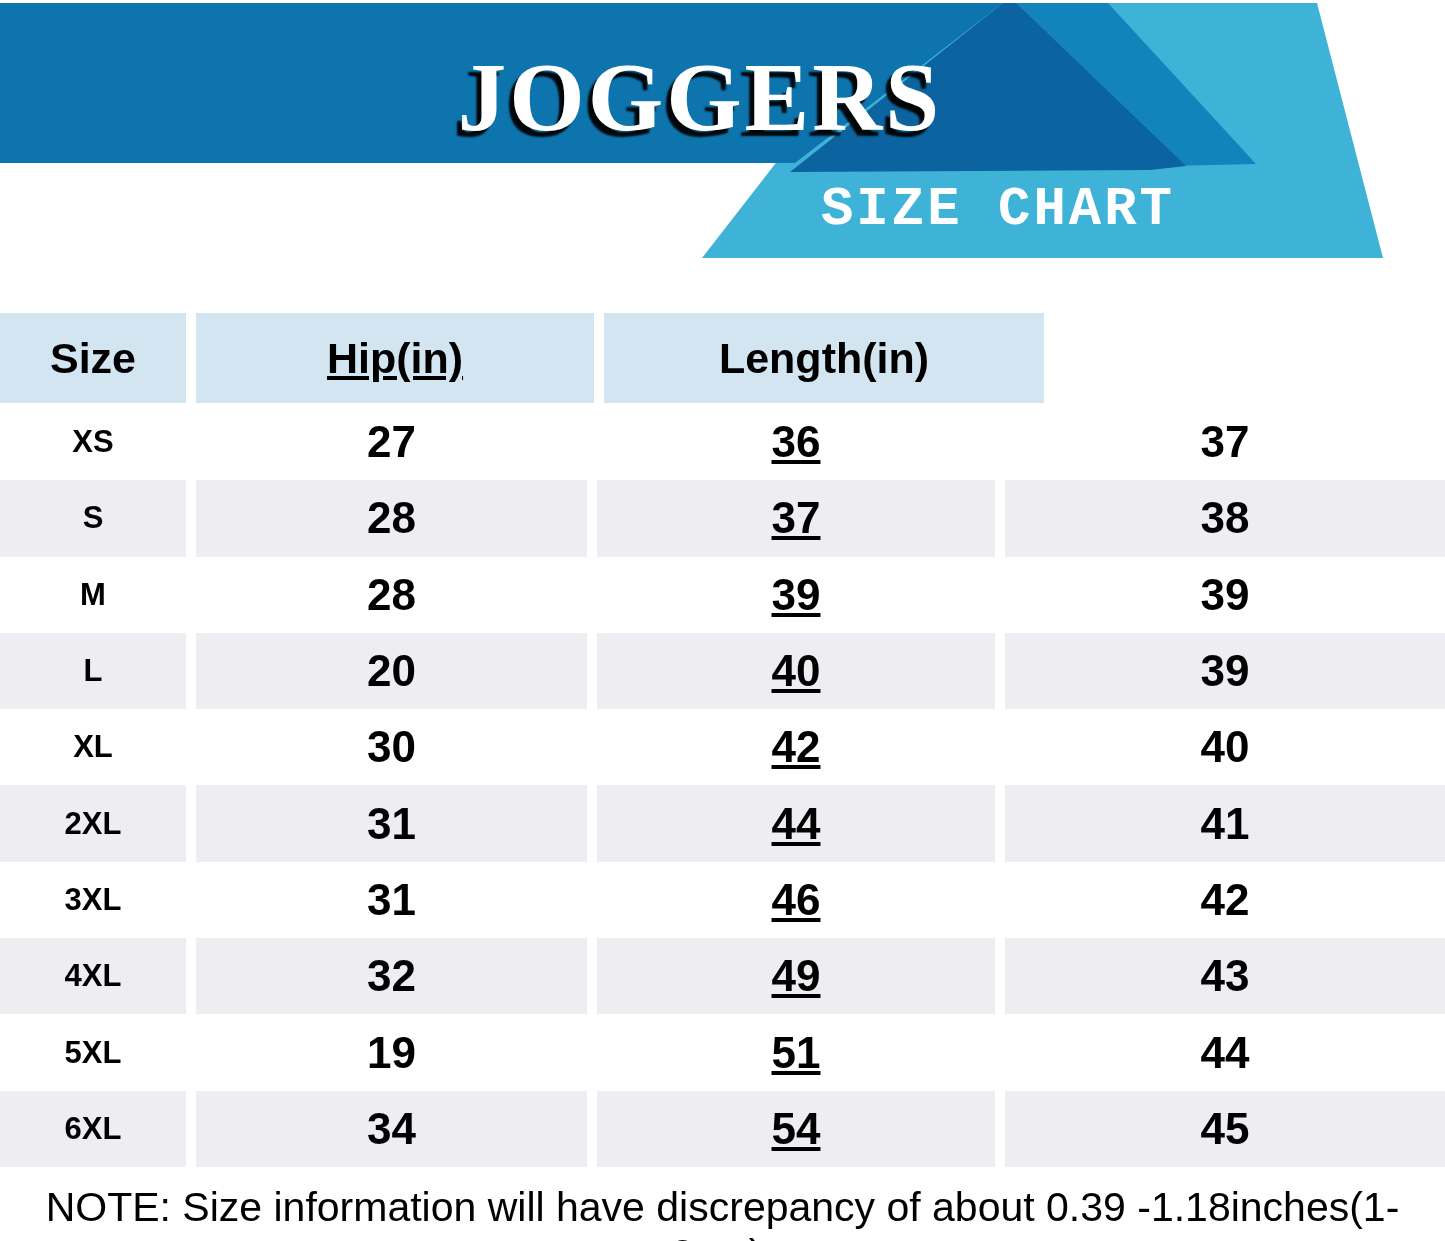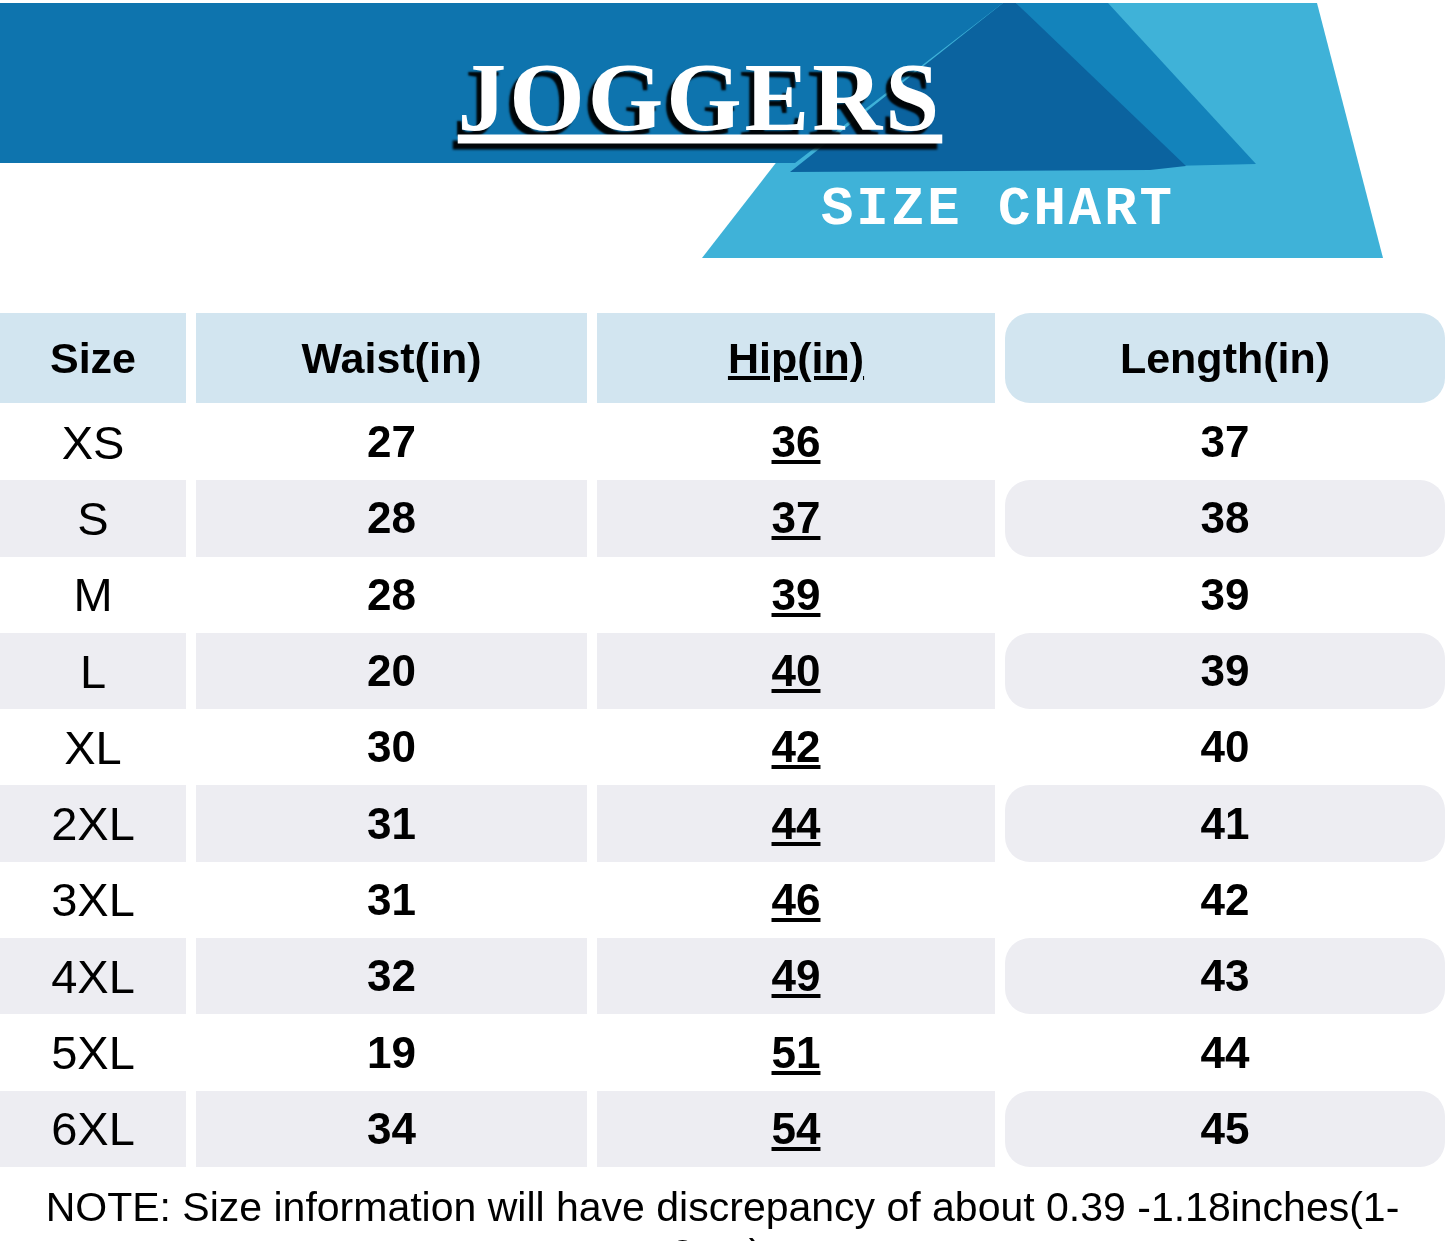--- a/index.html
+++ b/index.html
@@ -13,45 +13,44 @@
   .page{position:absolute;inset:0;}
   .banner-svg{position:absolute;top:0;left:0;}
   .banner-title{
     position:absolute;top:97px;left:700px;
     transform:translate(-50%,-50%);
     font-family:"Liberation Serif", serif;
     font-weight:bold;font-size:97px;letter-spacing:3px;
     color:#ffffff;
     text-shadow:-5px 6px 2px rgba(0,0,0,0.95);
     white-space:nowrap;
-    text-decoration:underline;
   }
   .banner-subtitle{
     position:absolute;top:209px;left:998px;
     transform:translate(-50%,-50%);
     font-family:Liberation Mono, monospace;
     font-weight:bold;font-size:54px;letter-spacing:3px;
     color:#ffffff;white-space:nowrap;
   }
   .size-table{position:absolute;top:313px;left:0;width:1445px;}
   .trow{display:flex;width:1445px;}
   .thead-row{height:90px;margin-bottom:1px;}
   .brow{height:76.3px;}
   .cell{
     height:100%;
     display:flex;align-items:center;justify-content:center;
     color:#000;
   }
   .c1{width:186px;}
   .c2{width:391px;margin-left:10px;}
   .c3{width:398px;margin-left:10px;text-decoration:underline;}
-  .c4{width:440px;margin-left:10px;border-radius:25px;}
+  .c4{width:440px;margin-left:10px;}
   .thead-row .cell{background:var(--header-bg,#d2e5f0);font-weight:bold;font-size:43px;}
   .brow.alt .cell{background:var(--alt-bg,#ededf2);}
-  .size-cell{font-weight:normal;font-size:47px;}
+  .size-cell{font-weight:bold;font-size:31px;}
   .num-cell{font-weight:bold;font-size:44px;}
   .note-text{
     position:absolute;top:1184px;left:0;width:1445px;
     text-align:center;font-size:41px;color:#000;
     font-family:"Liberation Sans", sans-serif;
   }
 </style>
 </head>
 <body>
 
@@ -64,21 +63,20 @@
     <polygon points="0,3 1003,3 795,163 0,163" fill="#0e74ae"></polygon>
   </svg>
 
   <div class="banner-title">JOGGERS</div>
 
   <div class="banner-subtitle">SIZE CHART</div>
 
   <div class="size-table">
     <div class="trow thead-row">
       <div class="cell c1">Size</div>
-      <div class="cell c2">Waist(in)</div>
       <div class="cell c3">Hip(in)</div>
       <div class="cell c4">Length(in)</div>
     </div>
     <div>
         <div class="trow brow">
           <div class="cell c1 size-cell">XS</div>
           <div class="cell c2 num-cell">27</div>
           <div class="cell c3 num-cell">36</div>
           <div class="cell c4 num-cell">37</div>
         </div>

